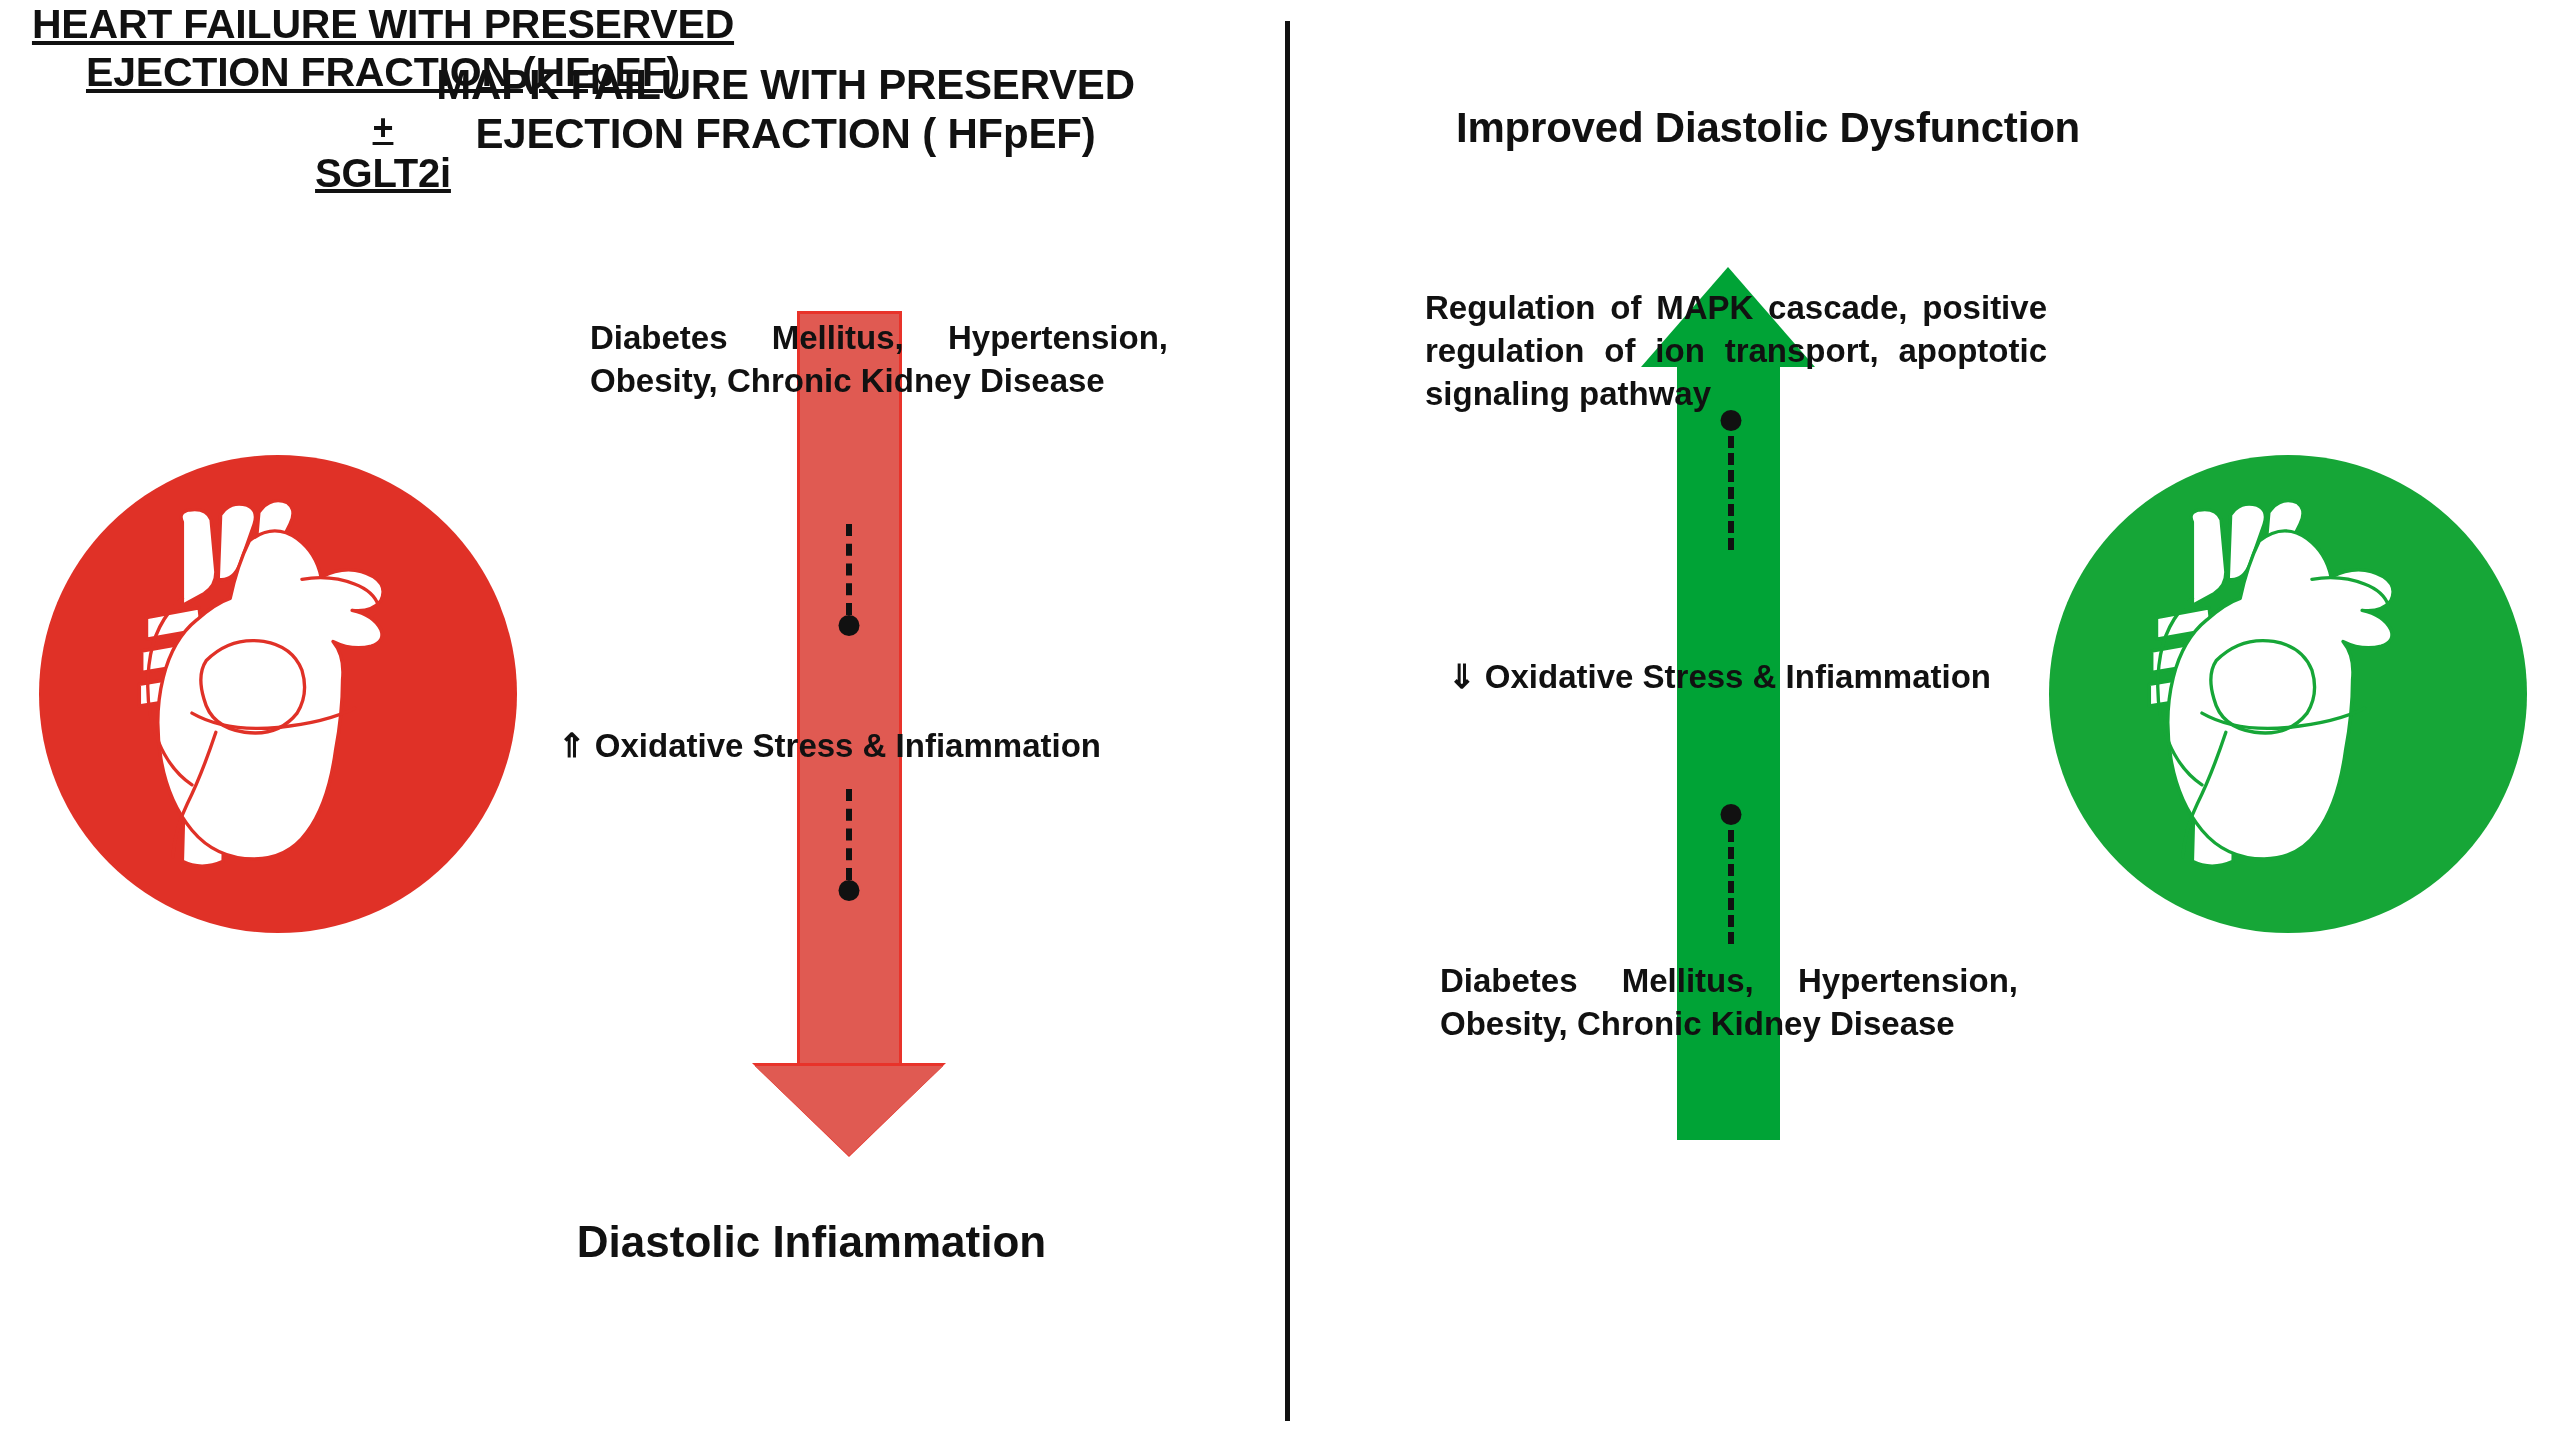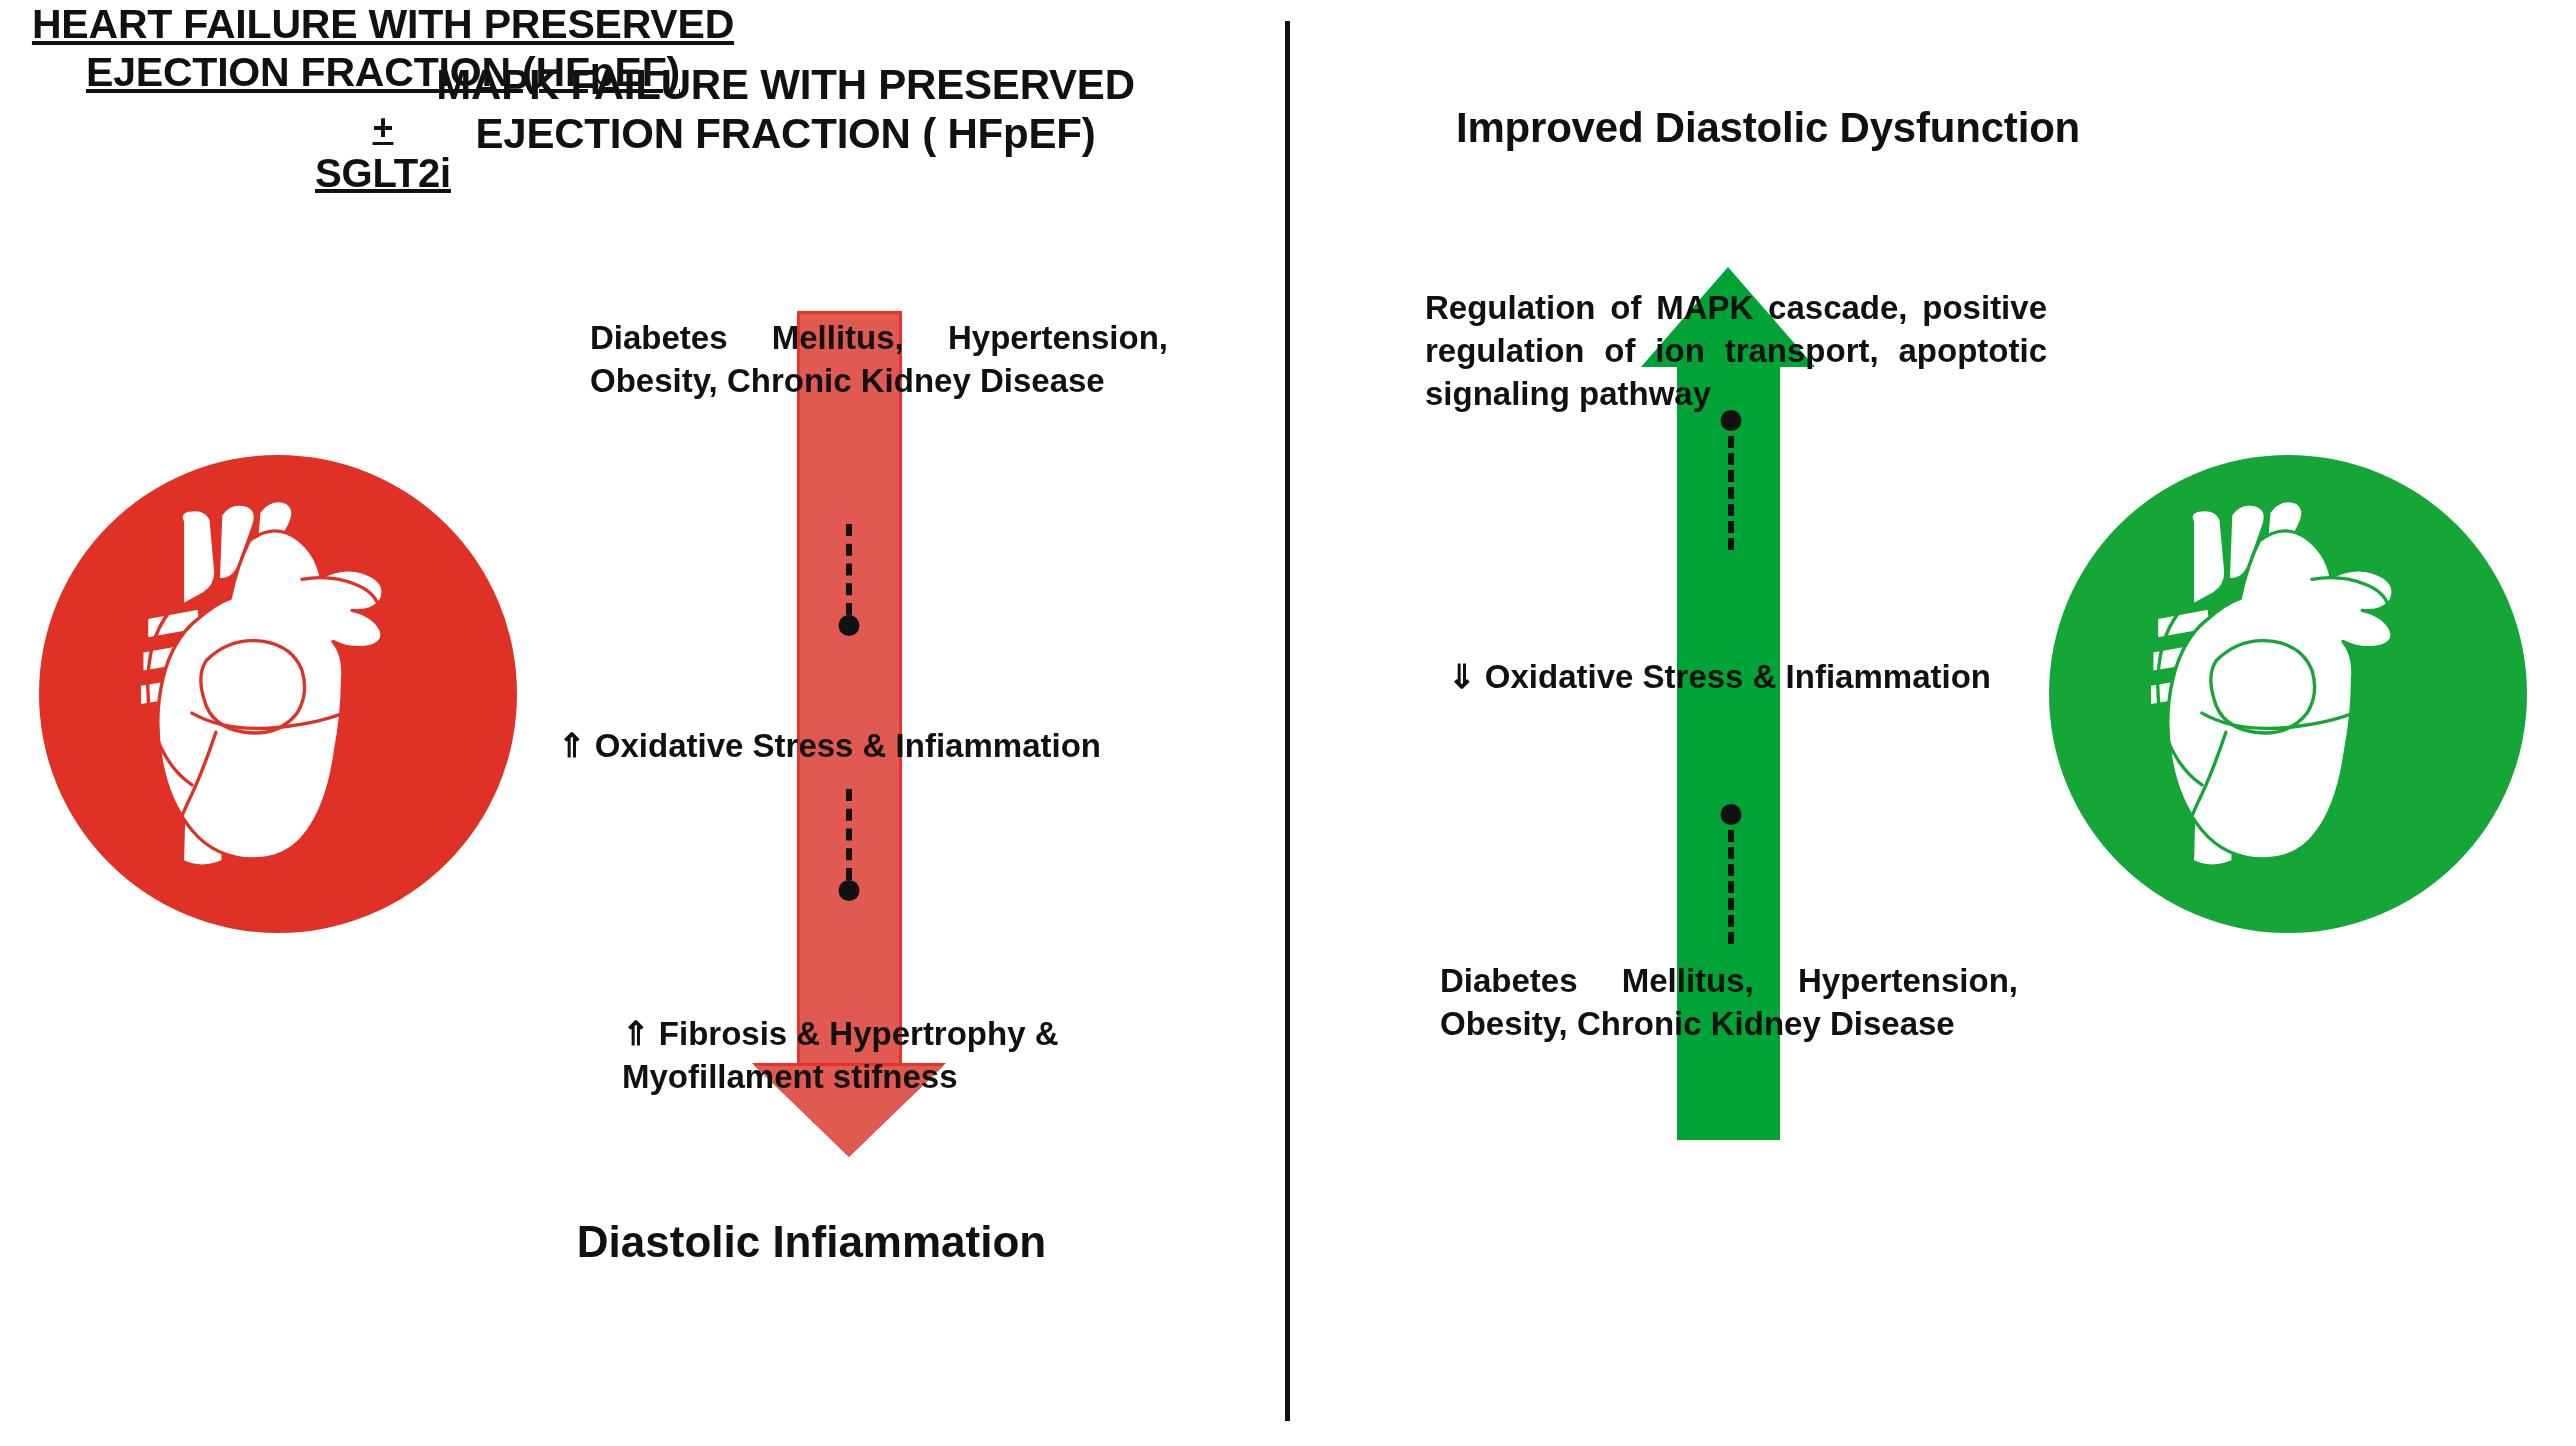--- a/index.html
+++ b/index.html
@@ -227,21 +227,20 @@
   </div>
   <div class="pin" id="pin-red-2">
     <div class="pin-line"></div>
     <div class="pin-dot"></div>
   </div>
 
   <div class="annot justified" id="left-risk">Diabetes Mellitus, Hypertension, Obesity, Chronic Kidney Disease</div>
 
   <div class="annot" id="left-oxidative">⇑ Oxidative Stress &amp; Infiammation</div>
 
-  <div class="annot" id="left-fibrosis">⇑ Fibrosis &amp; Hypertrophy &amp; Myofillament stifness</div>
 
   <div class="annot" id="left-outcome">Diastolic Infiammation</div>
 
   <div class="panel-title" id="right-title">Improved Diastolic Dysfunction</div>
 
   <div class="heart-badge" id="heart-green">
     <svg viewBox="0 0 200 200">
       <g fill="#ffffff" stroke="#16a637" stroke-width="1.4" stroke-linejoin="round" stroke-linecap="round">
         <path d="M60 28 q-2 -4 3 -5 q7 -1 9 4 l2 22 q0 6 -5 9 l-9 5 z"></path>
         <path d="M76 25 q4 -6 11 -4 q5 2 3 8 l-6 17 q-3 7 -9 6 z"></path>

